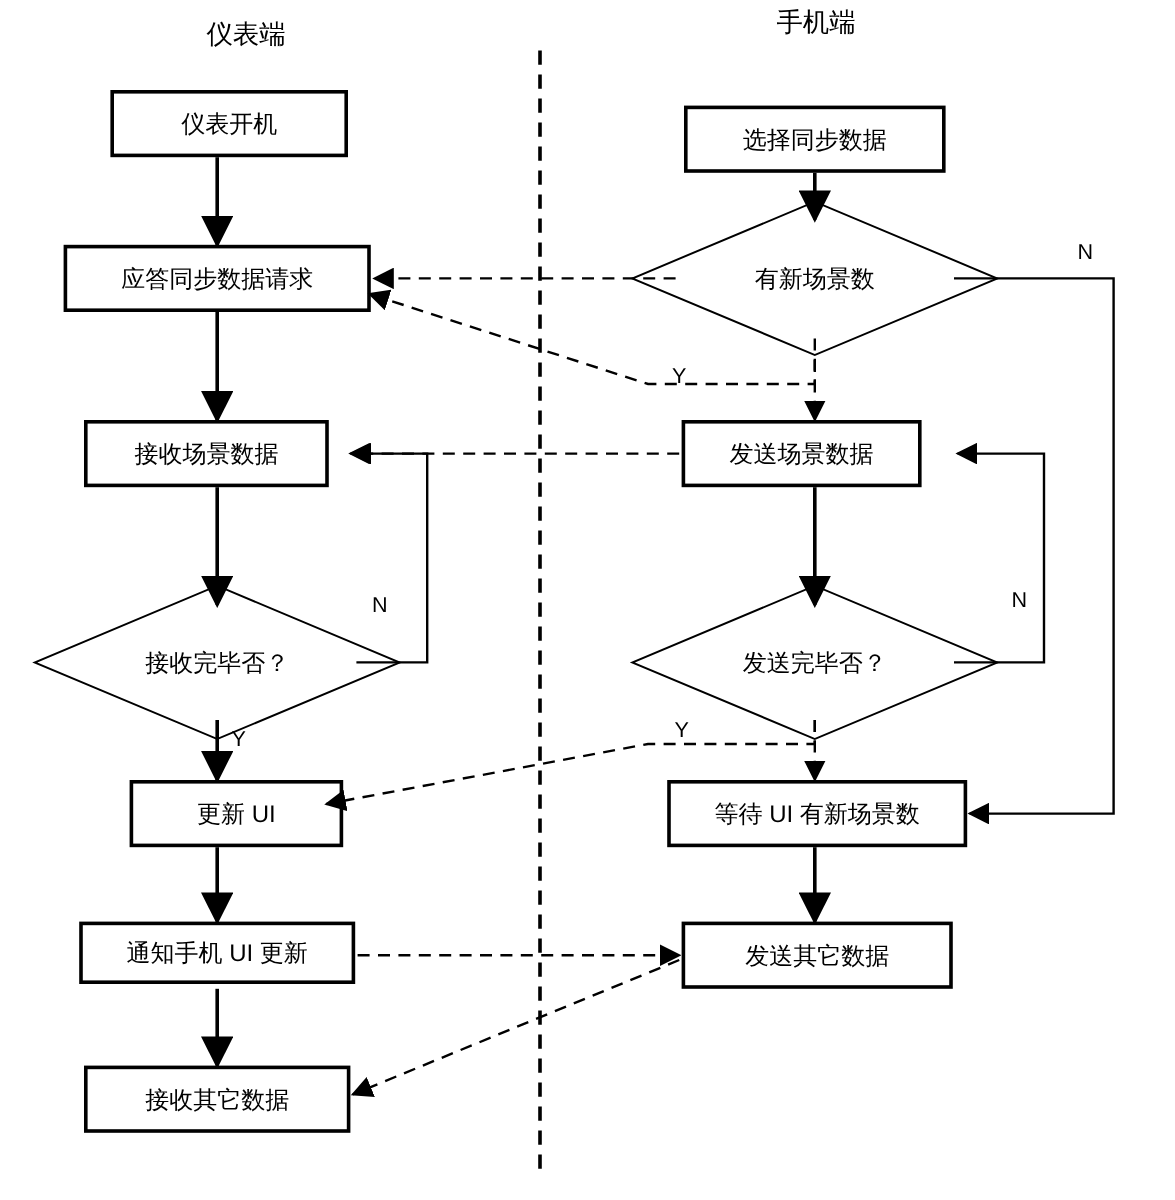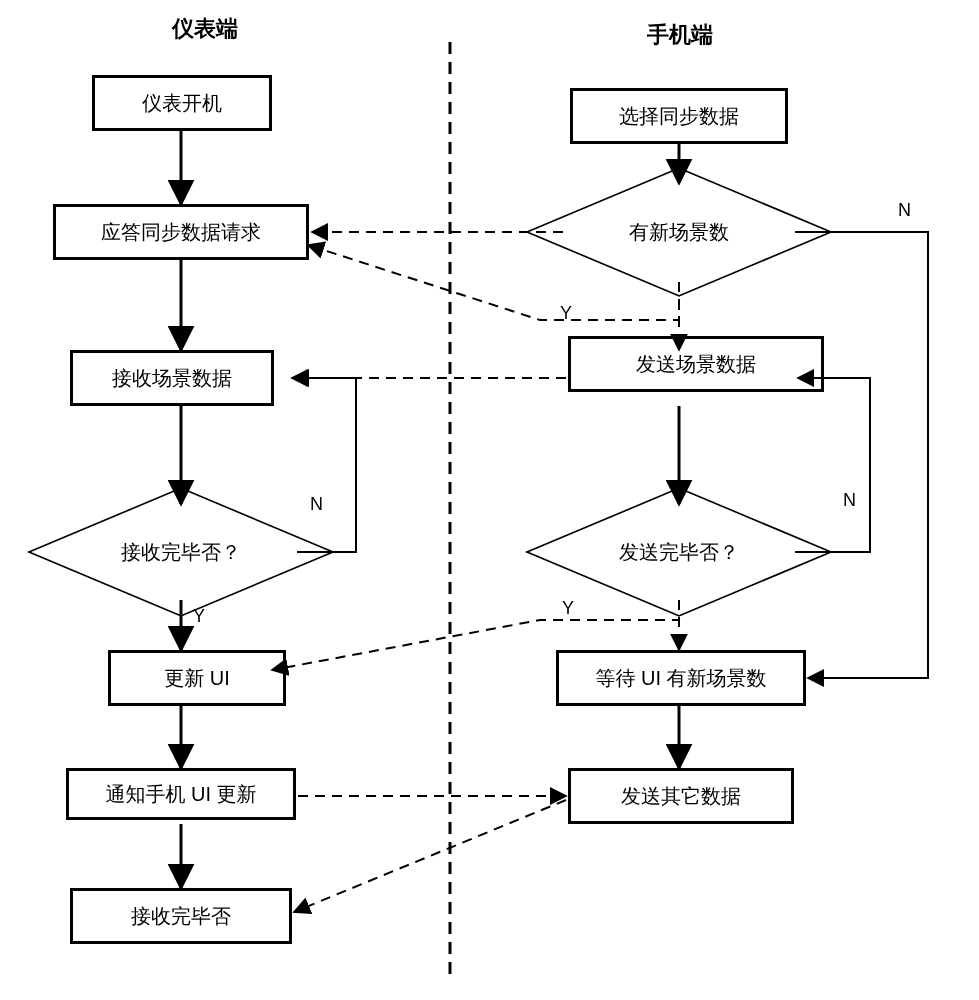--- a/index.html
+++ b/index.html
@@ -11,21 +11,20 @@
     background: #fff;
     font-family: "SimSun", "Microsoft YaHei", sans-serif;
     font-size: 20px;
     color: #000;
     position: relative;
   }
   .col-header {
     position: absolute;
     text-align: center;
     font-size: 22px;
-    font-weight: bold;
   }
   .rect {
     position: absolute;
     border: 3px solid #000;
     background: #fff;
     display: flex;
     align-items: center;
     justify-content: center;
     text-align: center;
     padding: 4px 8px;
@@ -60,43 +59,43 @@
     left: 0; top: 0;
     width: 979px;
     height: 1000px;
     pointer-events: none;
   }
 </style>
 </head>
 <body>
 
 <div class="col-header" style="left:135px; top:14px; width:140px">仪表端</div>
-<div class="col-header" style="left:610px; top:20px; width:140px">手机端</div>
+<div class="col-header" style="left:610px; top:4px; width:140px">手机端</div>
 
-<div class="rect" style="left:92px; top:75px; width:180px; height:56px">仪表开机</div>
+<div class="rect" style="left:92px; top:75px; width:198px; height:56px">仪表开机</div>
 <div class="rect" style="left:53px; top:204px; width:256px; height:56px">应答同步数据请求</div>
 <div class="rect" style="left:70px; top:350px; width:204px; height:56px">接收场景数据</div>
 
 <div class="diamond-wrap" style="left:72px; top:443px; width:218px; height:218px">
   <div class="diamond-shape"></div>
   <div class="diamond-label">接收完毕否？</div>
 </div>
 
 <div class="rect" style="left:108px; top:650px; width:178px; height:56px">更新 UI</div>
 <div class="rect" style="left:66px; top:768px; width:230px; height:52px">通知手机 UI 更新</div>
-<div class="rect" style="left:70px; top:888px; width:222px; height:56px">接收完毕否</div>
+<div class="rect" style="left:70px; top:888px; width:222px; height:56px">接收其它数据</div>
 
 <div class="rect" style="left:570px; top:88px; width:218px; height:56px">选择同步数据</div>
 
 <div class="diamond-wrap" style="left:570px; top:123px; width:218px; height:218px">
   <div class="diamond-shape"></div>
   <div class="diamond-label">有新场景数</div>
 </div>
 
-<div class="rect" style="left:568px; top:336px; width:256px; height:56px">发送场景数据</div>
+<div class="rect" style="left:568px; top:350px; width:200px; height:56px">发送场景数据</div>
 
 <div class="diamond-wrap" style="left:570px; top:443px; width:218px; height:218px">
   <div class="diamond-shape"></div>
   <div class="diamond-label">发送完毕否？</div>
 </div>
 
 <div class="rect" style="left:556px; top:650px; width:250px; height:56px">等待 UI 有新场景数</div>
 <div class="rect" style="left:568px; top:768px; width:226px; height:56px">发送其它数据</div>
 
 <div class="edge-label" style="left:193px; top:606px">Y</div>

